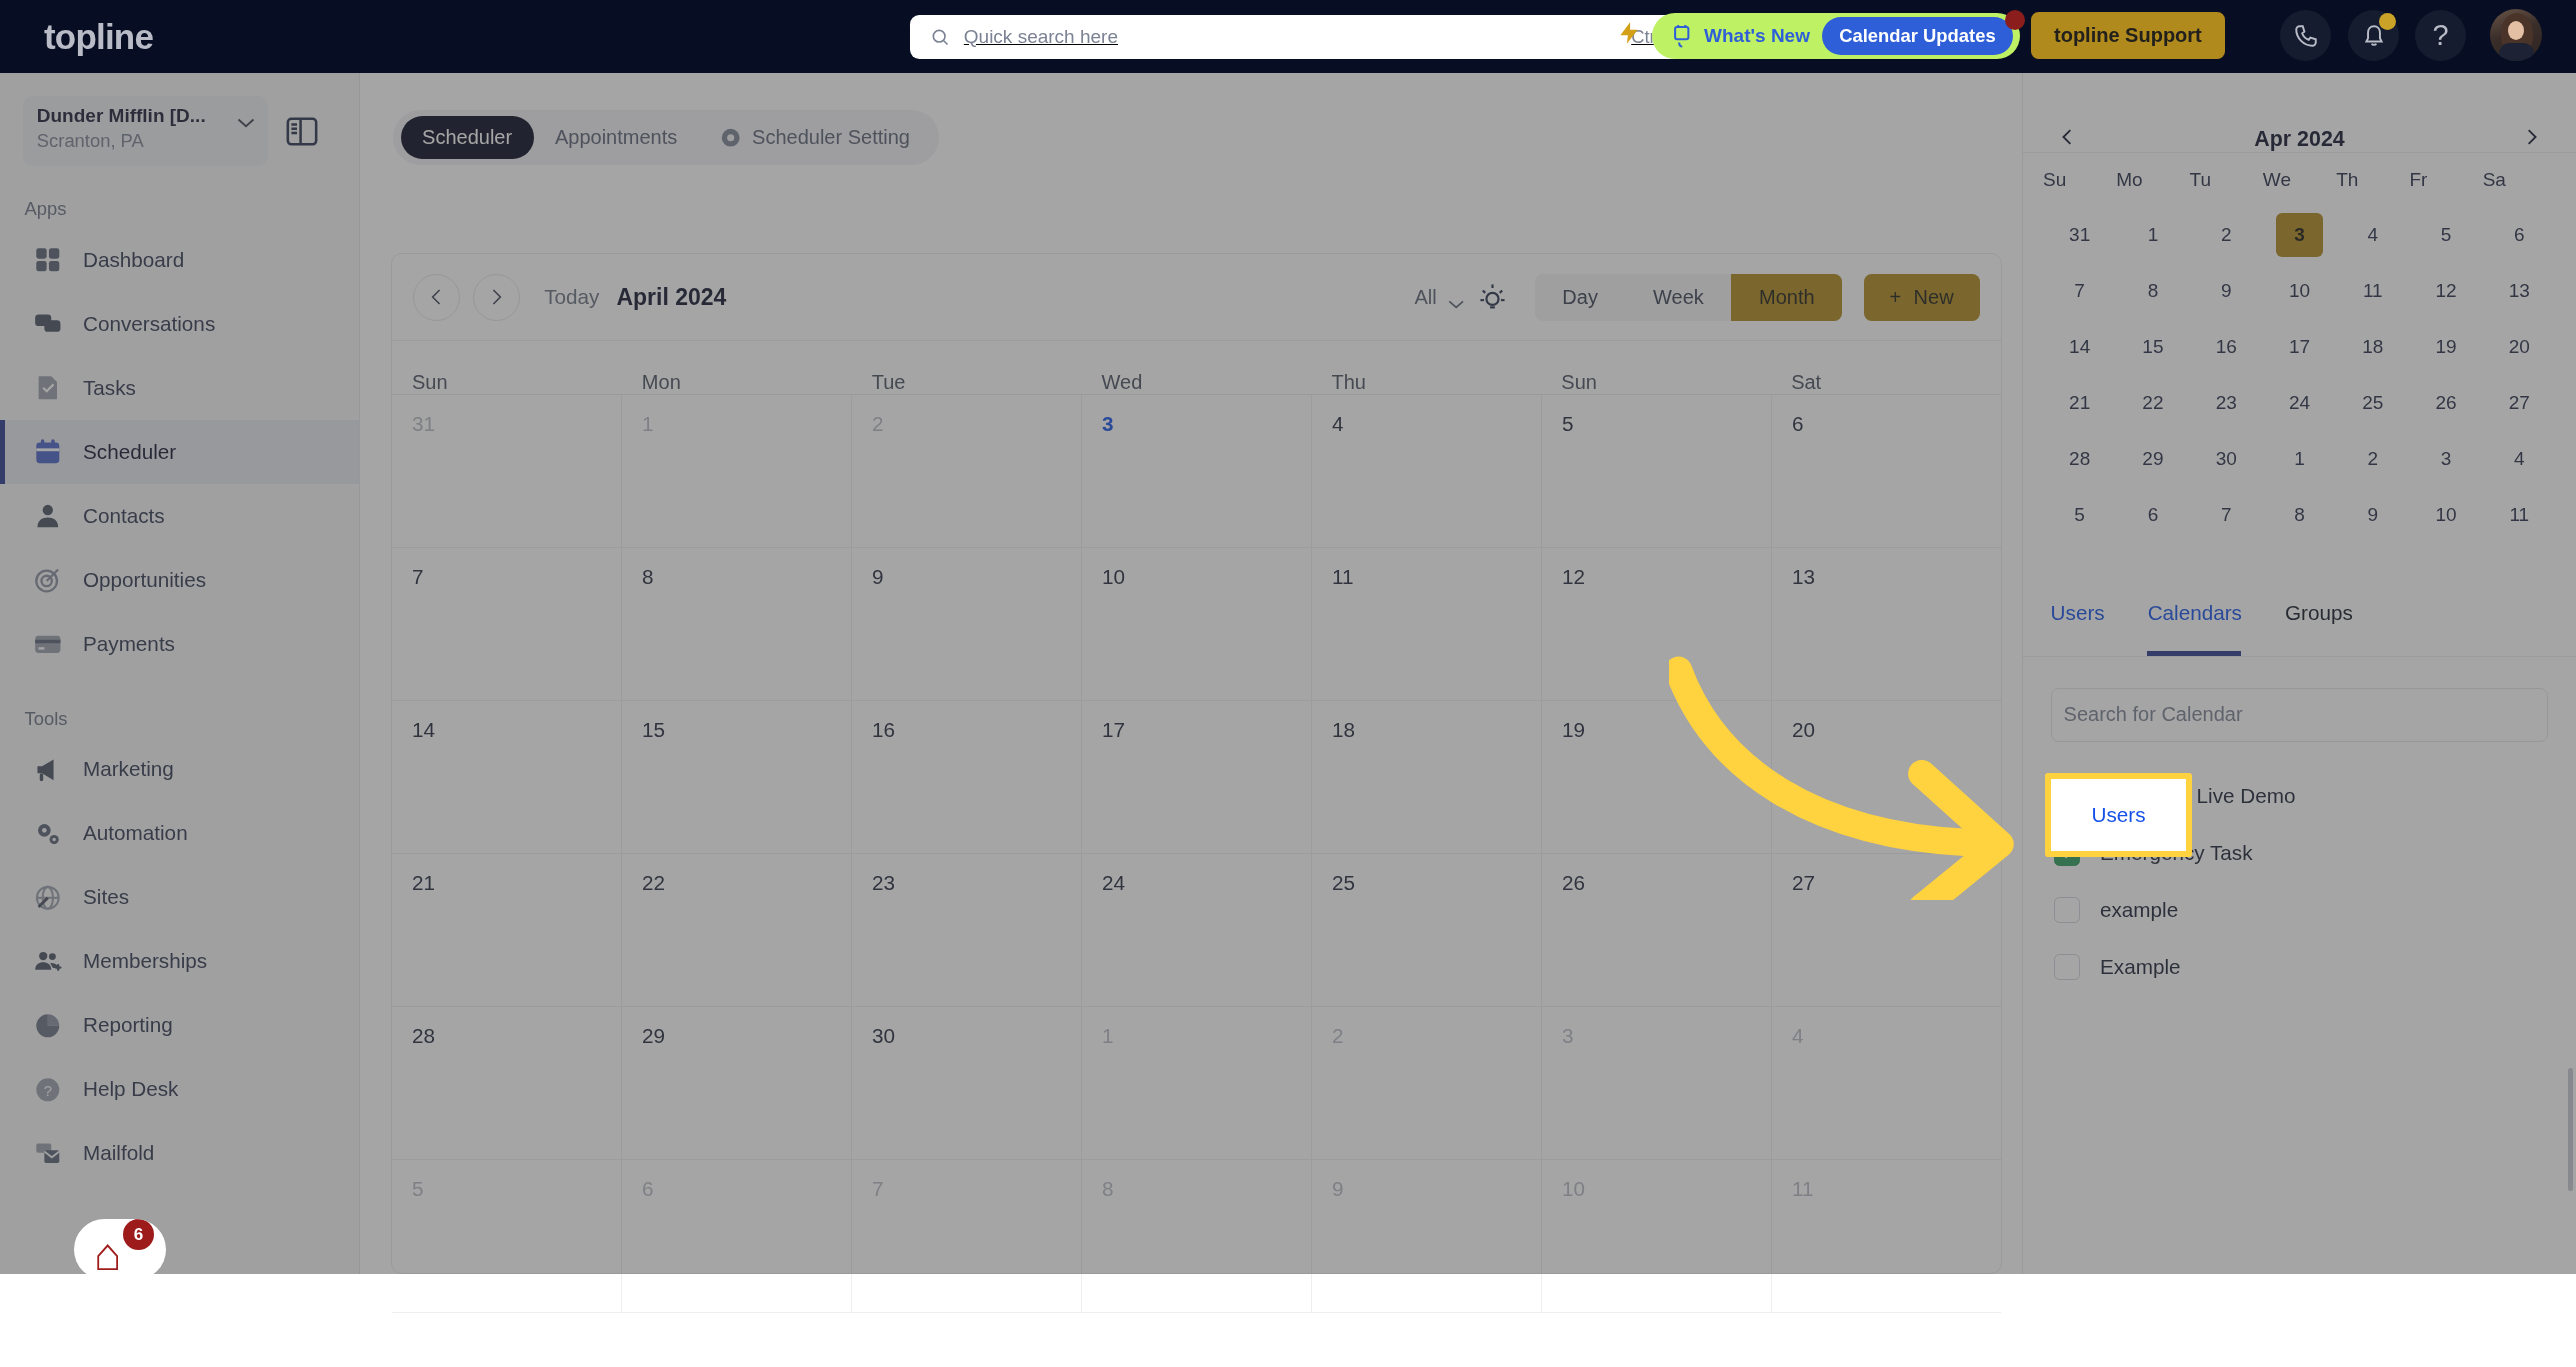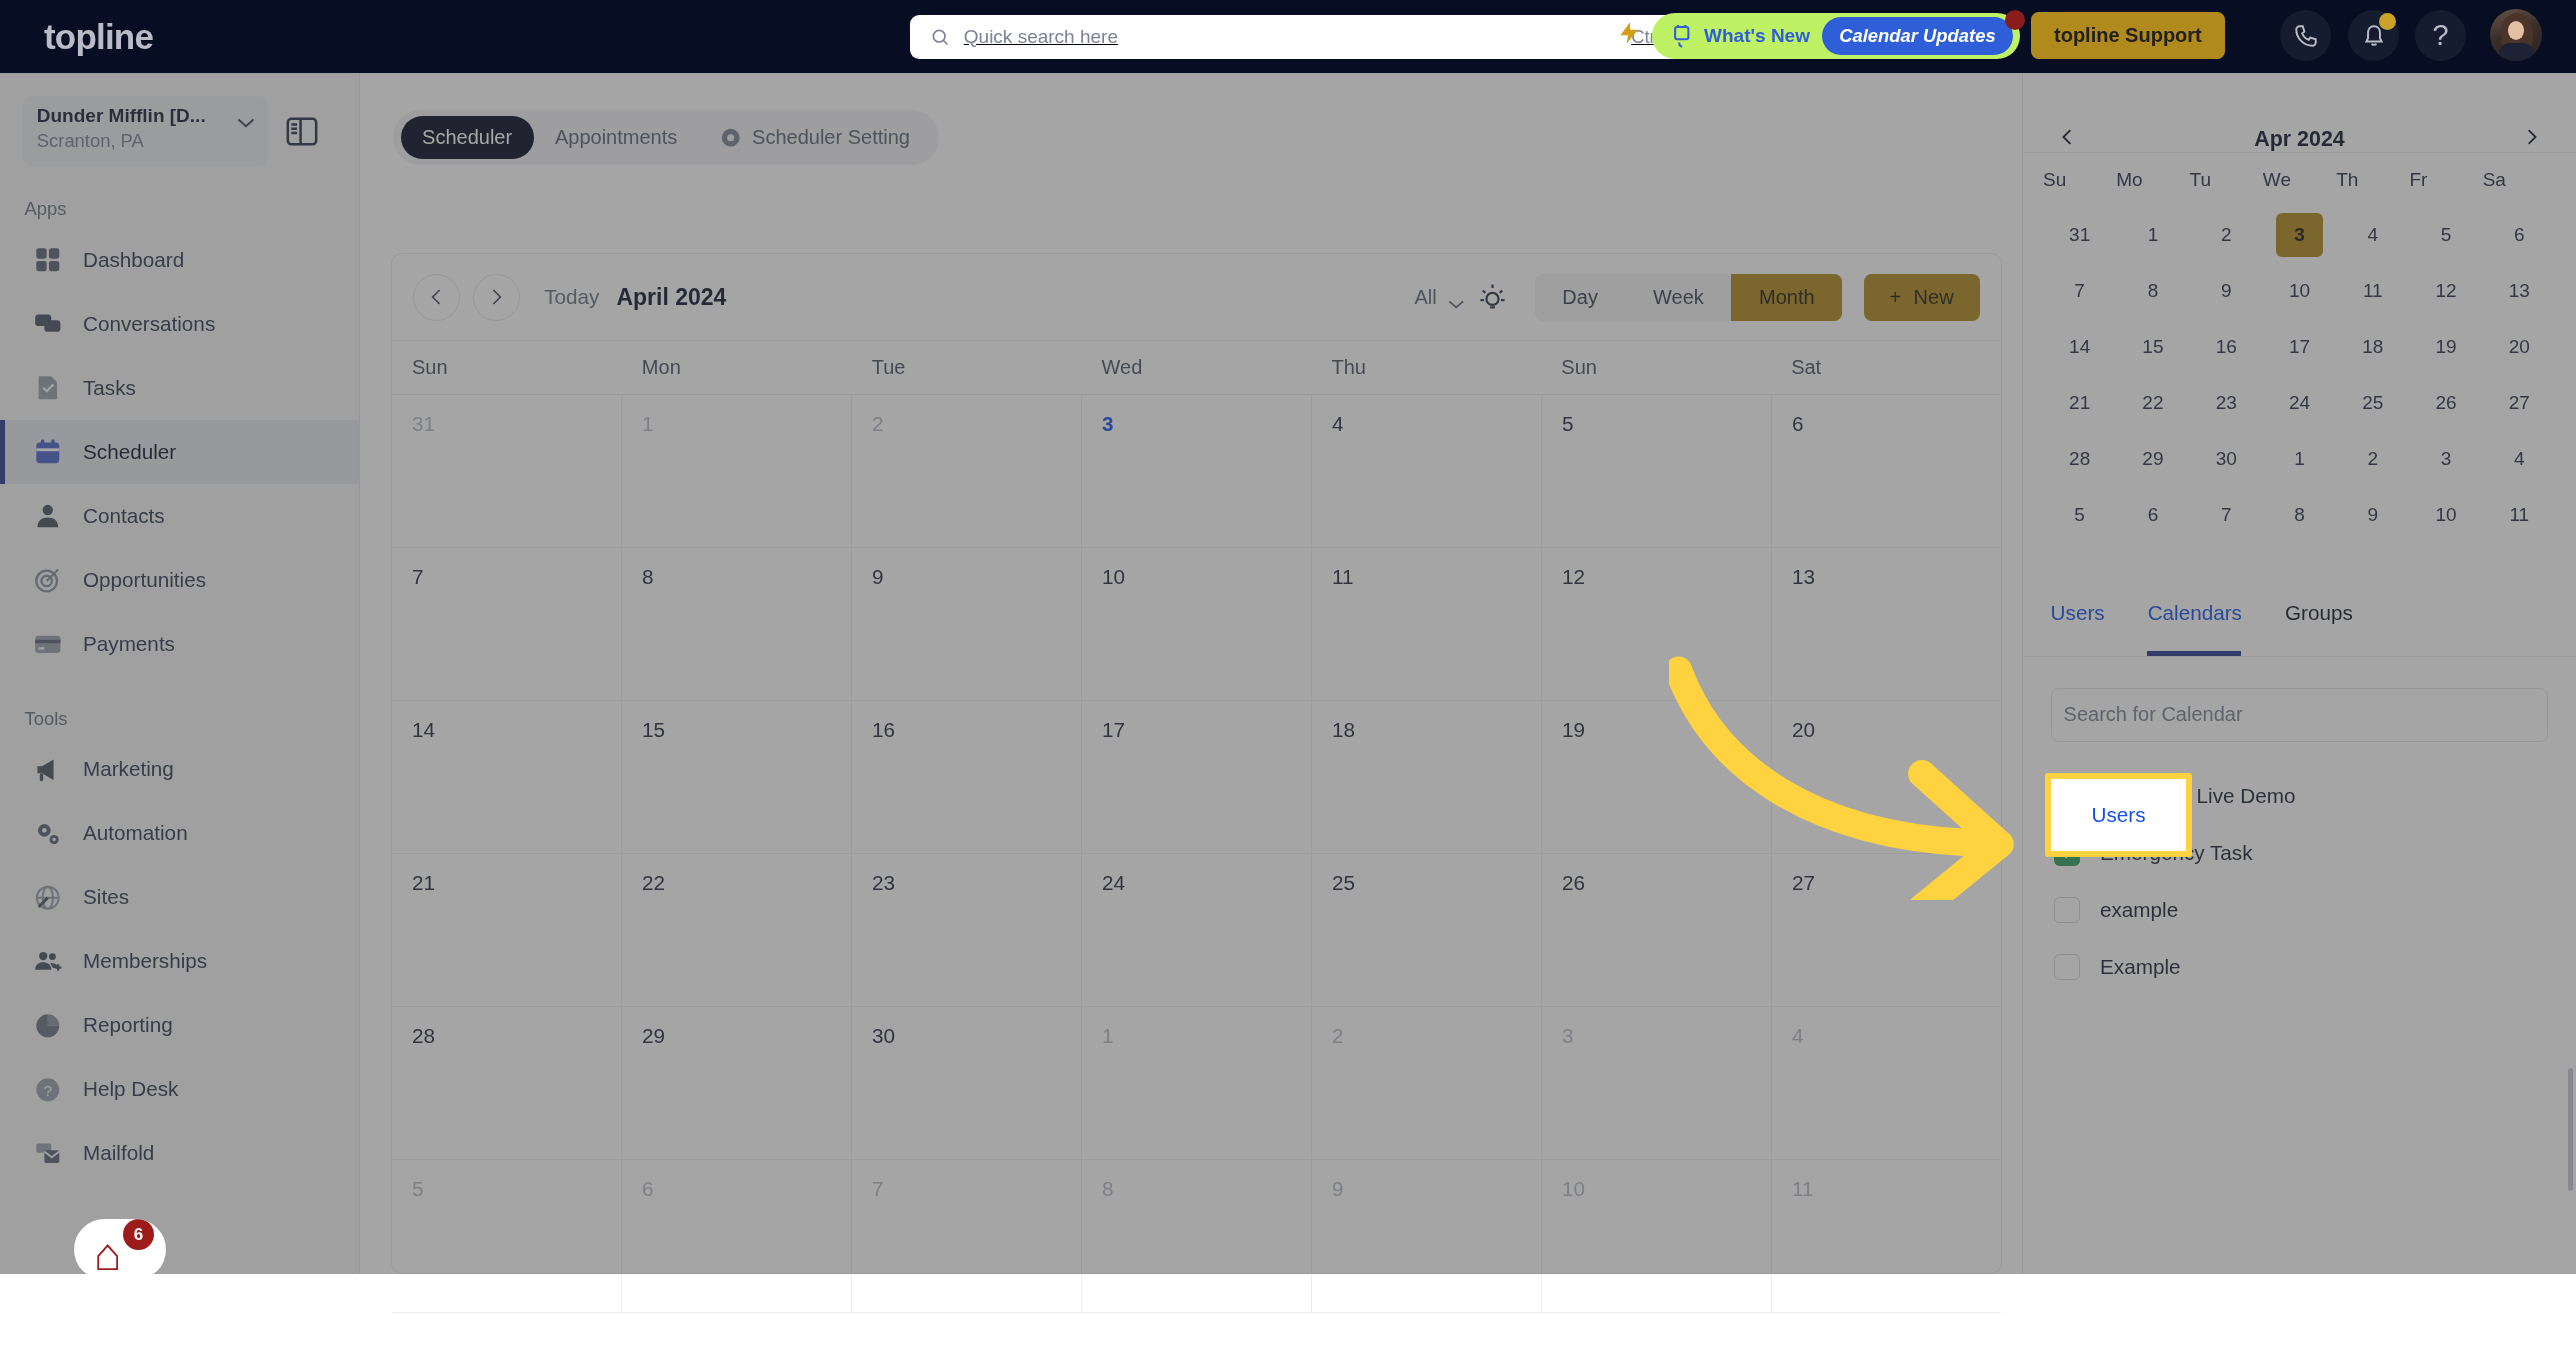--- a/index.html
+++ b/index.html
@@ -33,21 +33,21 @@
 
   .whatsnew-pill {
     position: absolute; left: 1652px; top: 13px;
     height: 46px; border-radius: 23px; background: #bef264;
     display: flex; align-items: center; padding: 0 7.7px 0 18.4px;
   }
   .wn-icon { width: 24.5px; height: 24.5px; margin-right: 9.2px; }
   .wn-label { color: #2f5fd8; font-size: 19px; font-weight: 600; margin-right: 12.3px; }
   .wn-badge {
     background: #2f5fd8; color: #fff; font-size: 18.4px; font-weight: 600;
-    border-radius: 20px; padding: 7.7px 17px; white-space: nowrap; font-style: italic;
+    border-radius: 20px; padding: 7.7px 17px; white-space: nowrap;
   }
   .wn-dot {
     position: absolute; right: -4.6px; top: -3.1px; width: 20px; height: 20px;
     border-radius: 50%; background: #8b1d1d;
   }
   .bolt-icon { position: absolute; left: 1616px; top: 20px; width: 26px; height: 32px; }
 
   .support-btn {
     position: absolute; left: 2031px; top: 11.5px;
     height: 47px; background: #b08a1d; border-radius: 7.7px;
@@ -165,21 +165,21 @@
     padding: 0 27.6px; height: 47px; display: flex; align-items: center;
     font-size: 20px; color: #3b4254; cursor: pointer;
   }
   .seg div.on { background: #b08a1d; color: #1e1d18; font-weight: 500; }
   .new-btn {
     height: 47px; background: #b08a1d; color: #1e1d18; border-radius: 7.7px;
     display: flex; align-items: center; padding: 0 26px; font-size: 20px;
     font-weight: 500; cursor: pointer; gap: 12.3px;
   }
 
-  .dow-row { display: flex; height: 54px; border-top: 0.8px solid #edeef1; }
+  .dow-row { display: flex; height: 54px; border-top: 0.8px solid #edeef1; align-items: flex-end; }
   .dow {
     flex: 1; display: flex; align-items: center; padding-left: 20px;
     font-size: 20px; color: #4b5262;
   }
   .grid { border-top: 0.8px solid #e6e8ec; }
   .grid-row { display: flex; height: 153px; }
   .cell {
     flex: 1; border-right: 0.8px solid #eceef1; border-bottom: 0.8px solid #eceef1;
     padding: 17px 0 0 20px;
   }

